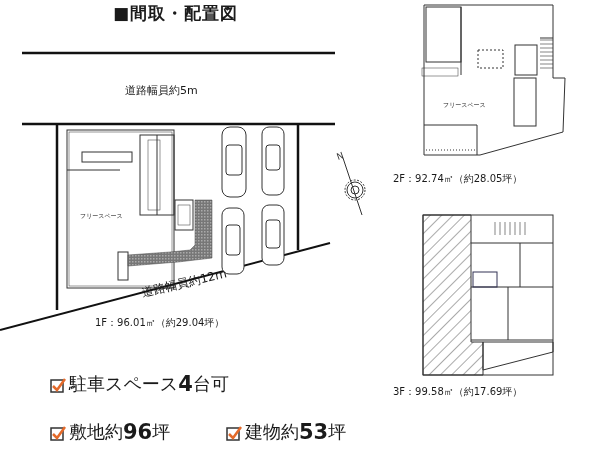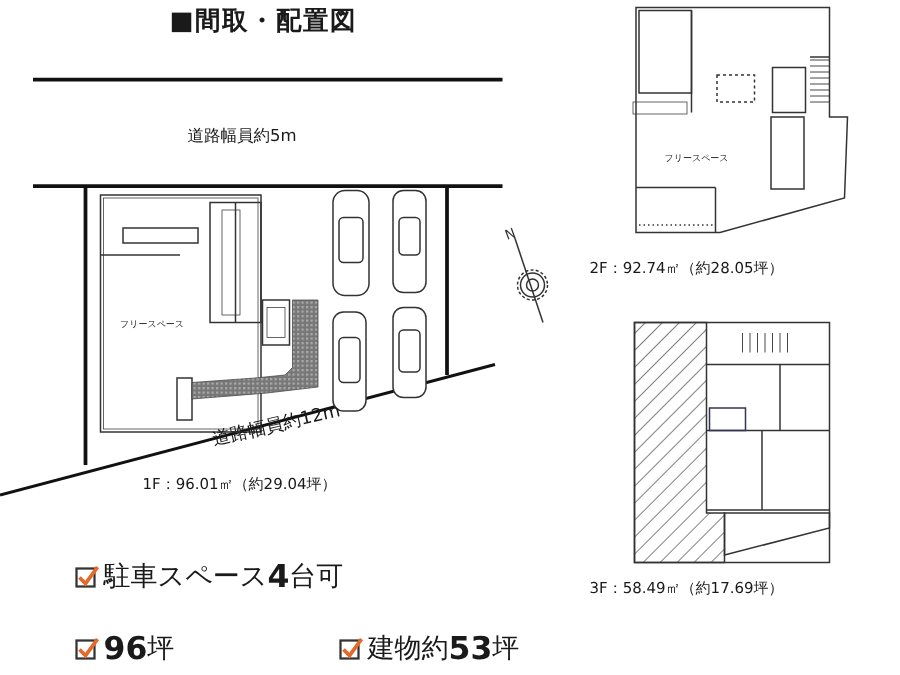--- a/index.html
+++ b/index.html
@@ -128,41 +128,42 @@
 </svg>
 
 <div class="abs road5">道路幅員約5m</div>
 <div class="abs road12">道路幅員約12m</div>
 
 <div class="room-label" style="left:80px;top:212px;">フリースペース</div>
 <div class="room-label" style="left:443px;top:101px;">フリースペース</div>
 
 <div class="abs area a1">1F：96.01㎡（約29.04坪）</div>
 <div class="abs area a2">2F：92.74㎡（約28.05坪）</div>
-<div class="abs area a3">3F：58.49㎡（約17.69坪）</div>
+<div class="abs area a3">3F：99.58㎡（約17.69坪）</div>
 
 <div class="abs feat f1">
   <span class="chk">
     <svg width="16" height="16" style="position:static;">
       <rect x="1" y="3" width="12" height="12" fill="none" stroke="#333" stroke-width="1.5"></rect>
       <path d="M3 9 L7 13 L15 2" fill="none" stroke="#e46a2a" stroke-width="2.5"></path>
     </svg>
   </span>
   <span>駐車スペース</span>
     <span class="num">4</span>
     <span>台可</span>
 </div>
 
 <div class="abs feat f2">
   <span class="chk">
     <svg width="16" height="16" style="position:static;">
       <rect x="1" y="3" width="12" height="12" fill="none" stroke="#333" stroke-width="1.5"></rect>
       <path d="M3 9 L7 13 L15 2" fill="none" stroke="#e46a2a" stroke-width="2.5"></path>
     </svg>
   </span>
+  <span>敷地約</span>
     <span class="num">96</span>
     <span>坪</span>
 </div>
 
 <div class="abs feat f3">
   <span class="chk">
     <svg width="16" height="16" style="position:static;">
       <rect x="1" y="3" width="12" height="12" fill="none" stroke="#333" stroke-width="1.5"></rect>
       <path d="M3 9 L7 13 L15 2" fill="none" stroke="#e46a2a" stroke-width="2.5"></path>
     </svg>

